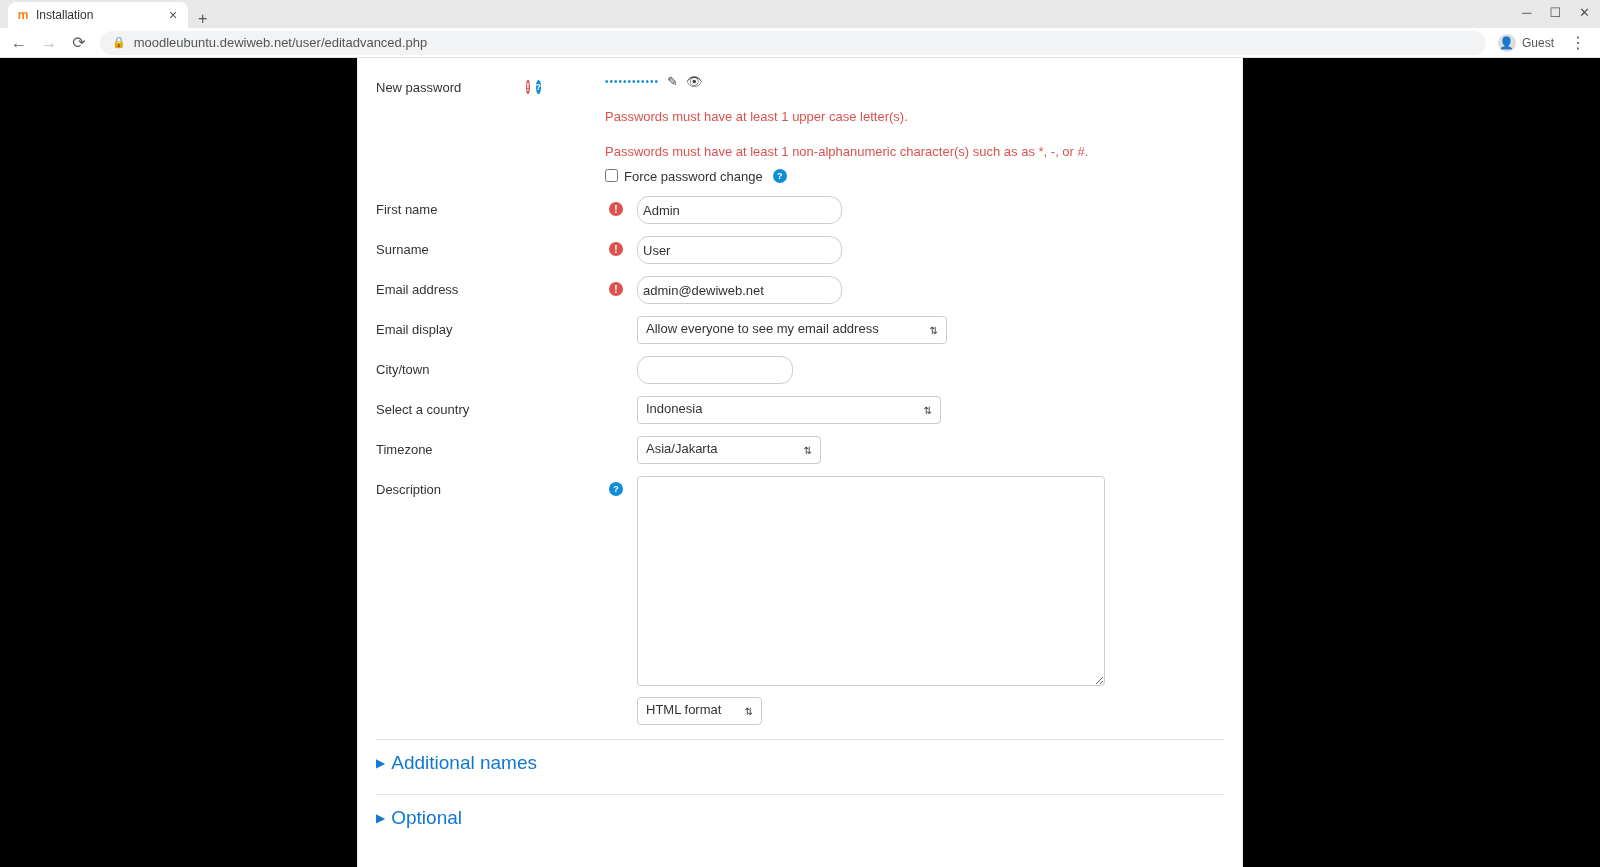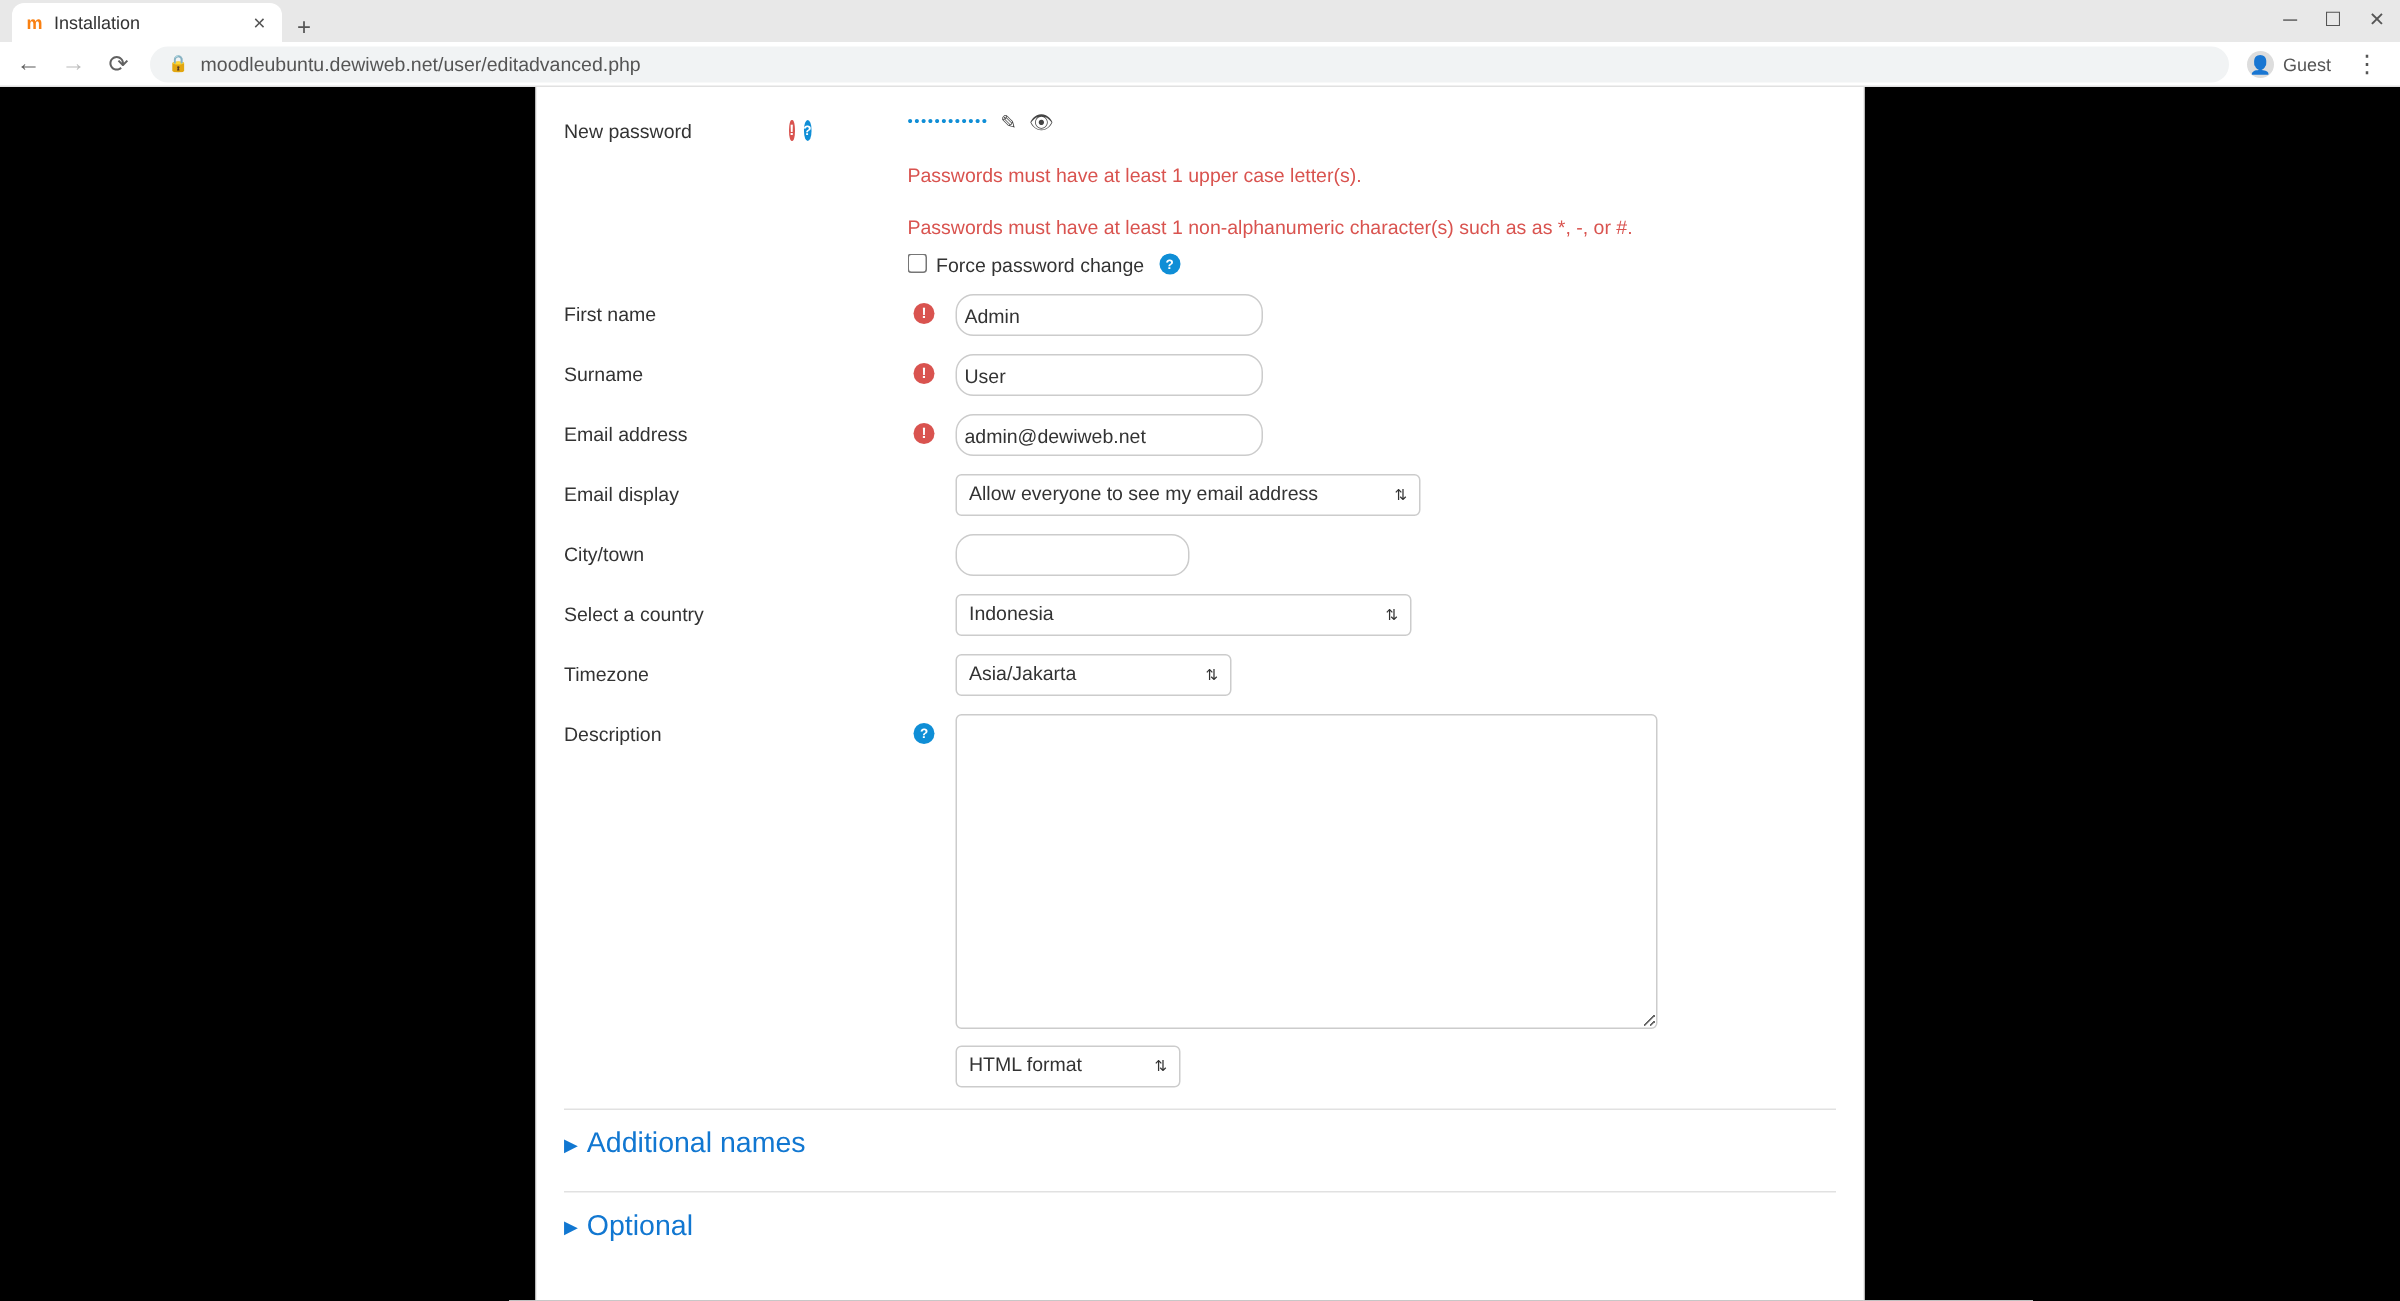--- a/index.html
+++ b/index.html
@@ -34,21 +34,21 @@
     .eye-icn{color:#444;font-size:13px;cursor:pointer}
     .err-text{color:#d9534f;font-size:13px;margin-top:20px}
     .chk-row{margin-top:10px;display:flex;align-items:flex-start;gap:6px}
     .chk-row input{width:13px;height:13px}
     .txt-input{border:1px solid #ccc;border-radius:12px;padding:5px 5px;font-size:13px;color:#333;width:205px;height:28px}
     .sel{border:1px solid #ccc;border-radius:4px;padding:4px 24px 4px 8px;font-size:13px;color:#333;height:28px;background:#fff;position:relative;display:flex;align-items:flex-start}
     .sel-caret{position:absolute;right:8px;top:50%;transform:translateY(-50%);font-size:10px;color:#333}
     .sel-emaildisp{width:310px}
     .sel-country{width:304px}
     .sel-tz{width:184px}
-    .sel-fmt{width:150px}
+    .sel-fmt{width:125px}
     .txtarea{border:1px solid #ccc;border-radius:4px;width:468px;height:210px;resize:both;font-size:13px;padding:6px}
     .section-hdr{color:#1177d1;font-size:19px;padding:12px 0;display:flex;align-items:center;gap:6px;cursor:pointer;border-top:1px solid #e1e1e1;margin-top:8px}
     .caret-r{font-size:12px;color:#1177d1}
     .submit-row{padding:14px 0 8px 216px}
     .btn-primary{background:#328ac2;color:#fff;border:none;padding:8px 14px;border-radius:3px;font-size:13px;cursor:pointer}
     .req-note{font-size:13px;color:#333;display:flex;align-items:center;gap:4px;padding-top:6px}
     ::-webkit-scrollbar{width:14px}
     ::-webkit-scrollbar-track{background:#f5f5f5}
     ::-webkit-scrollbar-thumb{background:#c2c2c2;border-radius:2px}
     ::-webkit-scrollbar-button{display:block;height:14px;background:#f5f5f5}

